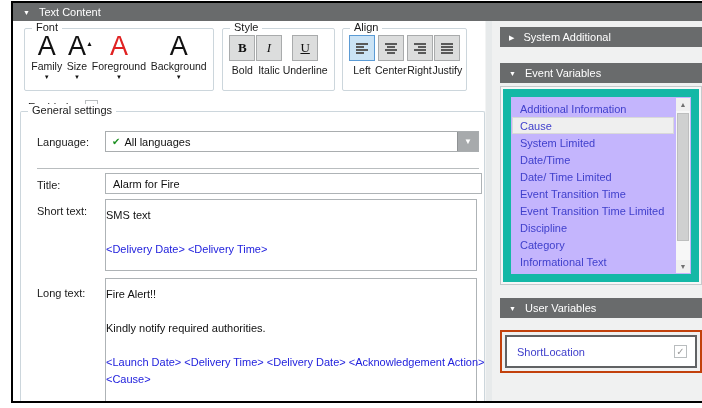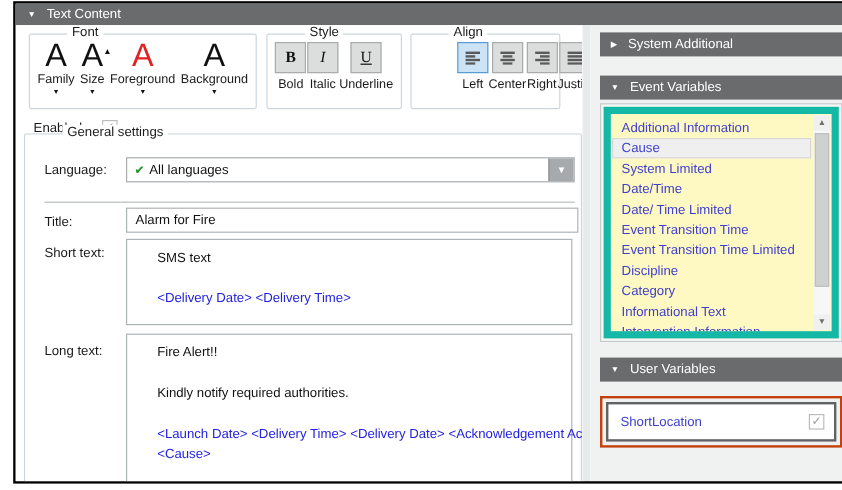--- a/index.html
+++ b/index.html
@@ -12,24 +12,24 @@
     padding-left:10px;gap:9px;font-size:11px;}
   .titlebar .tri{font-size:7px;line-height:1;}
   
   .main{display:flex;height:380px;}
   .left-panel{position:relative;width:472px;background:#fff;overflow:hidden;flex:none;}
   .v-strip{width:7px;background:#e7eaeb;border-left:1px solid #f3f4f4;flex:none;}
   .right-panel{flex:1;background:#f0f1f1;padding:3px 6px 0 8px;overflow:hidden;}
   
   .groupbox{position:absolute;border:1px solid #ccd6dc;border-radius:2px;background:#fff;}
   .groupbox .gb-label{position:absolute;top:-8px;left:7px;background:#fff;padding:0 4px;
-    font-size:11px;color:#1a1a1a;margin-left:24px;}
+    font-size:11px;color:#1a1a1a;}
   .gb-font{left:11px;top:7px;width:190px;height:63px;}
   .gb-style{left:209px;top:7px;width:113px;height:63px;}
-  .gb-align{left:329px;top:7px;width:125px;height:63px;padding-left:32px;}
+  .gb-align{left:329px;top:7px;width:125px;height:63px;}
   
   .font-items{display:flex;justify-content:space-around;align-items:flex-start;padding:4px 4px 0 4px;}
   .font-item{display:flex;flex-direction:column;align-items:center;cursor:pointer;}
   .font-item .bigA{font-size:27px;line-height:26px;font-weight:400;color:#111;position:relative;}
   .bigA.red{color:#e02222;}
   .bigA .caret{position:absolute;top:-2px;right:-7px;font-size:7px;color:#111;}
   .font-item .fi-label{font-size:10.5px;color:#1a1a1a;margin-top:1px;}
   .font-item .dd{font-size:6px;color:#111;margin-top:2px;}
   
   .btn-row{display:flex;justify-content:space-around;padding:6px 6px 0 6px;}
@@ -52,34 +52,34 @@
     border:1px solid #a9adaf;display:flex;align-items:center;cursor:pointer;}
   .dropdown .check{color:#1d9022;font-size:10px;margin:0 4px 0 6px;}
   .dropdown .dval{font-size:11px;color:#111;flex:1;}
   .dropdown .dbtn{width:21px;height:100%;background:#a7aaac;border-left:1px solid #8f9294;
     display:flex;align-items:center;justify-content:center;color:#fff;font-size:8px;}
   .separator{position:absolute;left:24px;top:147px;width:442px;height:0;border-top:1px solid #b9bdbf;}
   .text-input{position:absolute;left:92px;top:152px;width:377px;height:21px;background:#fff;
     border:1px solid #aeb3b6;font-size:11px;color:#111;display:flex;align-items:center;
     padding-left:7px;cursor:text;}
   .textarea{position:absolute;left:92px;background:#fff;border:1px solid #aeb3b6;
-    font-size:11px;color:#111;padding:7px 25px;line-height:17px;cursor:text;}
+    font-size:11px;color:#111;padding:7px 0;line-height:17px;cursor:text;}
   .ta-short{top:178px;width:372px;height:72px;}
   .ta-long{top:257px;width:372px;height:130px;}
   .tok{color:#2222dd;}
   .ta-line{white-space:nowrap;}
   
   .sec-header{height:20px;background:#696b6c;color:#fff;display:flex;align-items:center;
     gap:9px;padding-left:9px;font-size:11px;cursor:pointer;}
   .sec-header .tri{font-size:7px;line-height:1;}
   .hdr-sys{margin-top:3px;}
   .hdr-event{margin-top:16px;}
   .hdr-user{margin-top:13px;}
   .list-outer{margin-top:3px;height:199px;border:1px solid #c6cacc;background:#f6f7f7;padding:2px;}
-  .listbox{position:relative;height:100%;background:#fef9c3;border:6px solid #14b8a6;overflow:hidden;}
+  .listbox{position:relative;height:100%;background:#c4b5fd;border:8px solid #14b8a6;overflow:hidden;}
   .list-items{padding:3px 16px 0 0;}
   .list-item{height:17px;line-height:17px;padding-left:8px;font-size:11px;color:#4040cc;
     cursor:pointer;border:1px solid transparent;}
   .list-item.selected{background:#efefef;border-color:#d9d9d9;margin:0 1px;padding-left:7px;}
   .scrollbar{position:absolute;top:1px;right:1px;bottom:1px;width:14px;background:#f7f7f7;}
   .sb-arrow{position:absolute;left:0;width:14px;height:13px;display:flex;align-items:center;
     justify-content:center;font-size:7px;color:#707070;background:#f0f0f0;cursor:pointer;}
   .sb-up{top:0;}
   .sb-down{bottom:0;}
   .sb-thumb{position:absolute;left:1px;width:12px;top:15px;height:128px;background:#cfd0d0;

